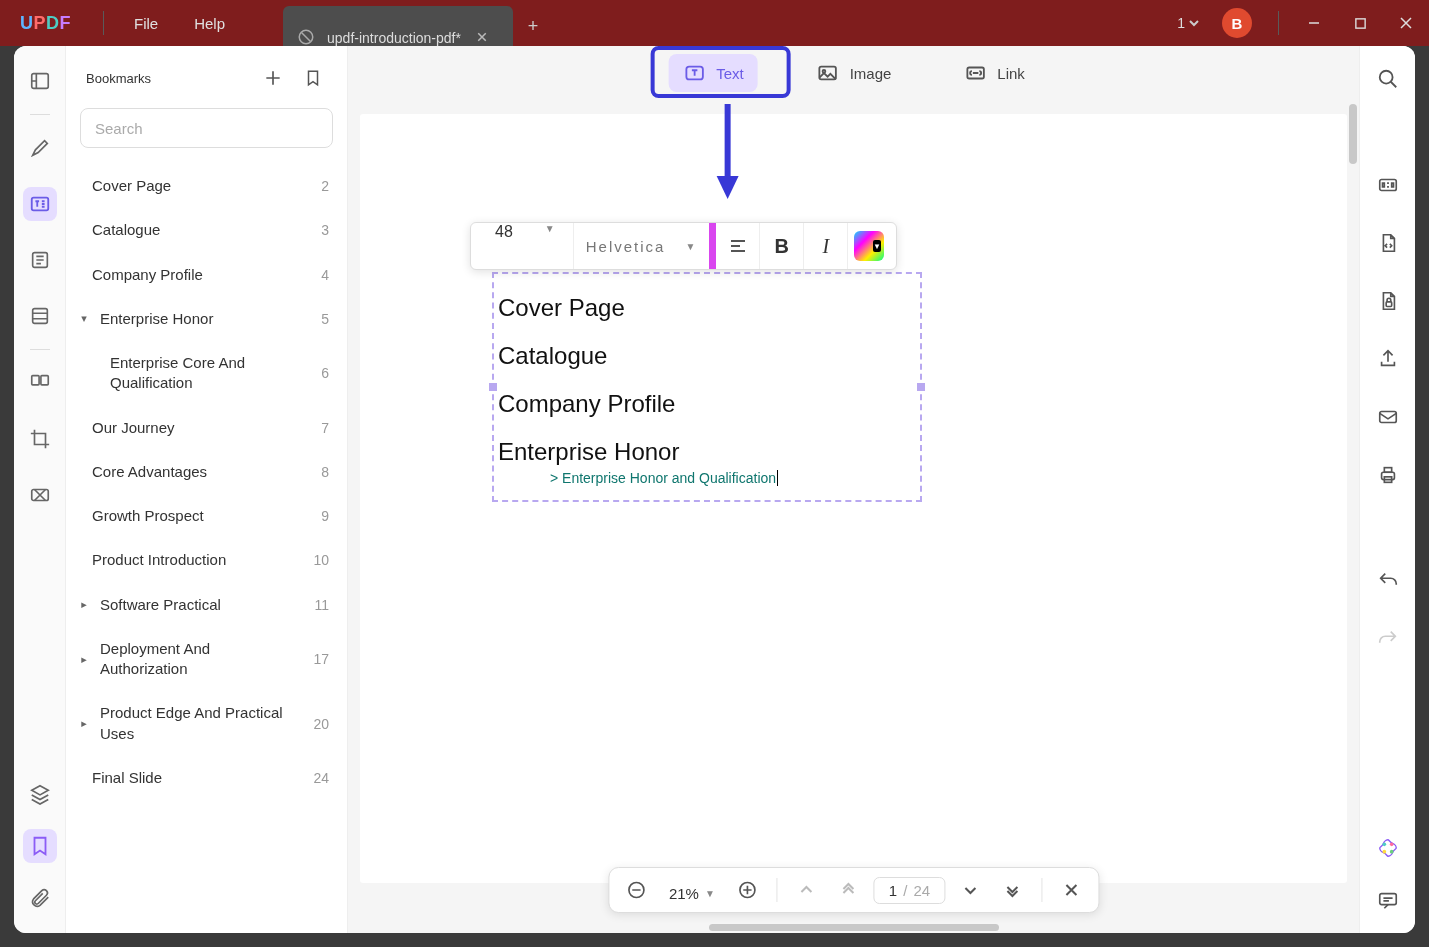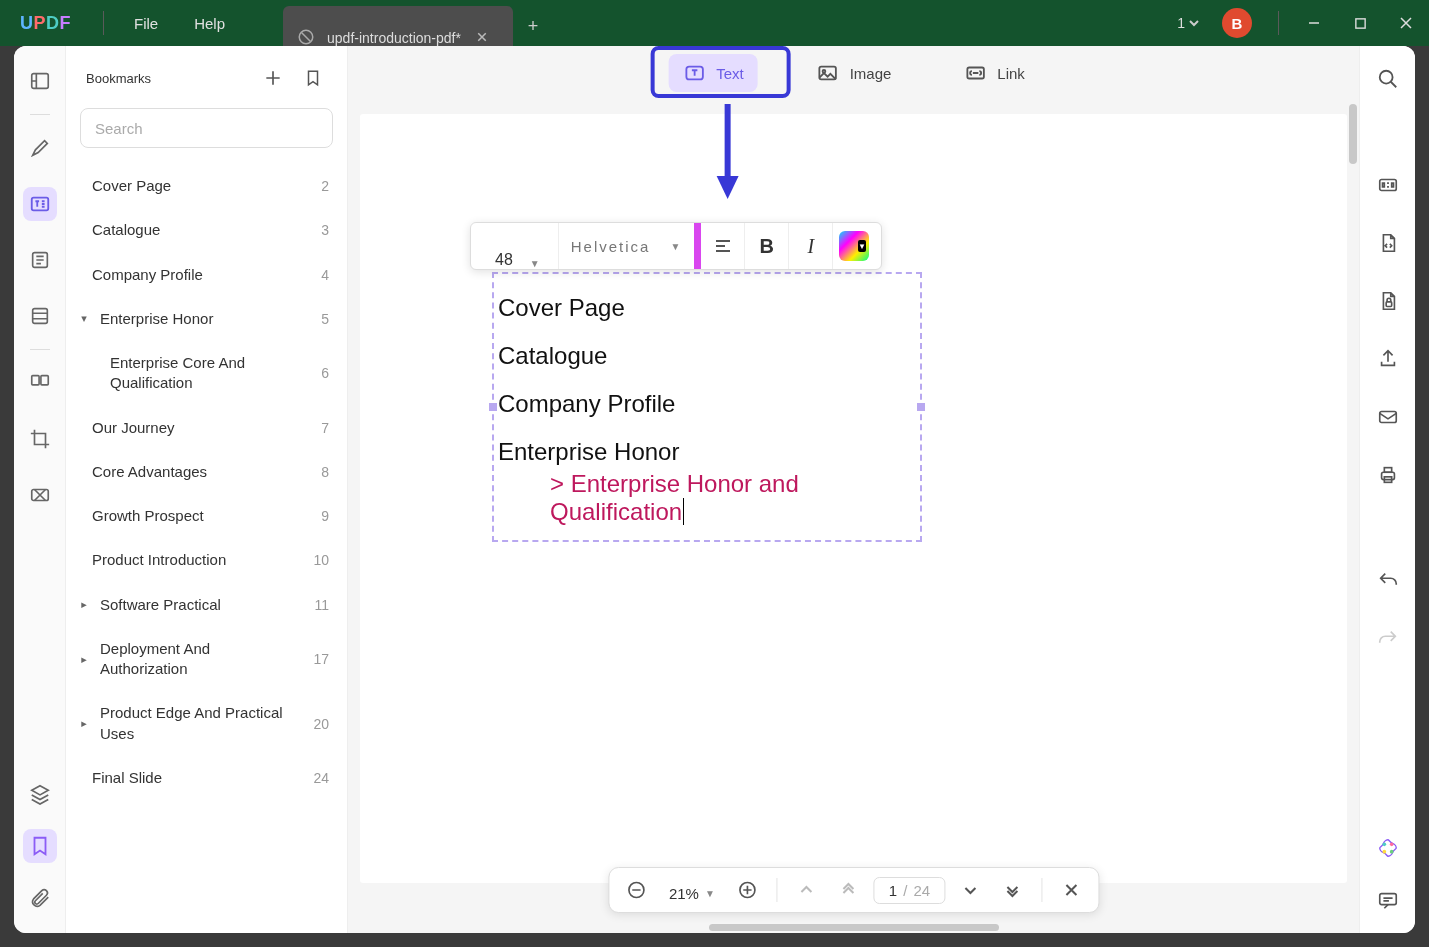--- a/index.html
+++ b/index.html
@@ -1,19 +1,19 @@
 <!DOCTYPE html>
 <html><head>
 <meta charset="utf-8">
 <style>
 * { box-sizing: border-box; margin: 0; padding: 0; font-family: -apple-system, BlinkMacSystemFont, "Segoe UI", sans-serif; }
 body { background: #3a3a3a; width: 1429px; height: 947px; overflow: hidden; position: relative; }
 
 
-.titlebar { height: 46px; background: #14532d; display: flex; align-items: center; color: #e0e0e0; }
+.titlebar { height: 46px; background: #7f1d1d; display: flex; align-items: center; color: #e0e0e0; }
 .logo { margin: 0 20px; font-weight: 700; font-size: 18px; letter-spacing: 0.5px; }
 .logo .u { color: #5eb5ff; } .logo .p { color: #ff6b6b; } .logo .d { color: #4ecdc4; } .logo .f { color: #c77dff; }
 .sep { width: 1px; height: 24px; background: #5a5a5a; margin: 0 12px; }
 .menu-item { padding: 0 18px; font-size: 15px; cursor: pointer; height: 46px; display: flex; align-items: center; }
 .tab-area { display: flex; margin-left: 40px; }
 .tab { background: #4d4d4d; height: 40px; margin-top: 6px; padding: 0 14px; display: flex; align-items: flex-end; gap: 12px; border-radius: 6px 6px 0 0; font-size: 14px; color: #ddd; min-width: 230px; }
 .tab-icon { width: 18px; height: 18px; display: flex; align-items: center; justify-content: center; }
 .tab-close { width: 18px; height: 18px; cursor: pointer; display: flex; align-items: center; justify-content: center; color: #aaa; }
 .new-tab { width: 40px; display: flex; align-items: center; justify-content: center; height: 40px; margin-top: 6px; cursor: pointer; color: #ccc; font-size: 18px; }
 .win-controls { margin-left: auto; display: flex; align-items: center; gap: 0; }
@@ -53,36 +53,36 @@
 .top-toolbar { position: absolute; top: 8px; left: 50%; transform: translateX(-50%); display: flex; gap: 44px; z-index: 3; }
 .tb-btn { display: flex; align-items: center; gap: 10px; cursor: pointer; padding: 8px 14px; border-radius: 8px; font-size: 15px; color: #444; }
 .tb-btn-icon { width: 24px; height: 22px; display: flex; align-items: center; justify-content: center; }
 .tb-btn.active { background: #e5ddff; color: #6b5ce7; }
 .callout-box { position: absolute; top: 2px; border: 4px solid #3838d6; border-radius: 8px; padding: 4px 8px; z-index: 2; }
 .arrow-annotation { position: absolute; top: 50px; left: 0; z-index: 4; }
 
 .page-surface { position: absolute; top: 68px; left: 12px; right: 12px; bottom: 50px; background: #fff; border-radius: 3px; overflow: visible; }
 
 .text-format-bar { position: absolute; top: 108px; left: 110px; background: #fff; border: 1px solid #ddd; border-radius: 6px; box-shadow: 0 2px 10px rgba(0,0,0,0.12); display: flex; align-items: center; height: 48px; z-index: 5; padding: 0 6px; }
-.fmt-fontsize { padding: 0 18px; font-size: 16px; color: #333; display: flex; align-items: flex-end; gap: 17px; border-right: 1px solid #eee; height: 100%; }
+.fmt-fontsize { padding: 0 18px; font-size: 16px; color: #333; display: flex; align-items: flex-start; gap: 32px; border-right: 1px solid #eee; height: 100%; }
 .fmt-fontfam { padding: 0 12px; font-family: monospace; font-size: 15px; letter-spacing: 2px; color: #777; display: flex; align-items: center; gap: 20px; border-right: 7px solid #d946ef; height: 100%; }
 .fmt-dd { color: #888; font-size: 10px; }
 .fmt-btn { width: 44px; height: 100%; display: flex; align-items: center; justify-content: center; cursor: pointer; border-right: 1px solid #eee; font-size: 18px; color: #333; }
 .fmt-btn:last-child { border: none; }
 .fmt-bold { font-weight: 800; font-size: 20px; }
 .fmt-italic { font-style: italic; font-family: serif; font-size: 20px; }
 .fmt-color { width: 30px; height: 30px; border-radius: 6px; background: linear-gradient(135deg, #00e0ff, #ff00ff, #ffee00, #00ff88); position: relative; margin: 0 6px; cursor: pointer; }
 .fmt-color::after { content: '▾'; position: absolute; right: 3px; top: 50%; transform: translateY(-50%); color: #fff; font-size: 9px; background: #000; padding: 1px 2px; border-radius: 2px; }
 
 .text-edit-box { position: absolute; top: 158px; left: 132px; width: 430px; border: 2px dashed #b8a8f0; padding: 10px 4px; }
 .text-edit-box .handle { width: 8px; height: 8px; background: #b8a8f0; position: absolute; }
 .handle.left { left: -5px; top: 50%; transform: translateY(-50%); }
 .handle.right { right: -5px; top: 50%; transform: translateY(-50%); }
 .teb-line { font-size: 24px; color: #111; padding: 10px 0; }
-.teb-sub { font-size: 24px; color: #be185d; padding: 2px 0 4px 52px; }
+.teb-sub { font-size: 14px; color: #0f766e; padding: 2px 0 4px 52px; }
 .cursor-caret::after { content: ''; border-right: 1px solid #000; margin-left: 1px; }
 
 
 .bottom-bar { position: absolute; bottom: 20px; left: 50%; transform: translateX(-50%); background: #fff; border: 1px solid #ddd; border-radius: 10px; box-shadow: 0 2px 10px rgba(0,0,0,0.1); height: 46px; display: flex; align-items: center; padding: 0 10px; gap: 8px; z-index: 6; }
 .bb-btn { width: 34px; height: 34px; display: flex; align-items: center; justify-content: center; cursor: pointer; color: #555; border-radius: 6px; }
 .bb-zoom { display: flex; align-items: center; gap: 6px; padding: 0 8px; font-size: 15px; color: #333; margin-top: 7px; }
 .bb-dd-arrow { color: #888; font-size: 10px; }
 .bb-sep { width: 1px; height: 24px; background: #e3e3e3; margin: 0 4px; }
 .bb-page-box { border: 1px solid #ddd; border-radius: 6px; padding: 4px 14px; font-size: 15px; color: #333; display: flex; align-items: center; gap: 6px; }
 

